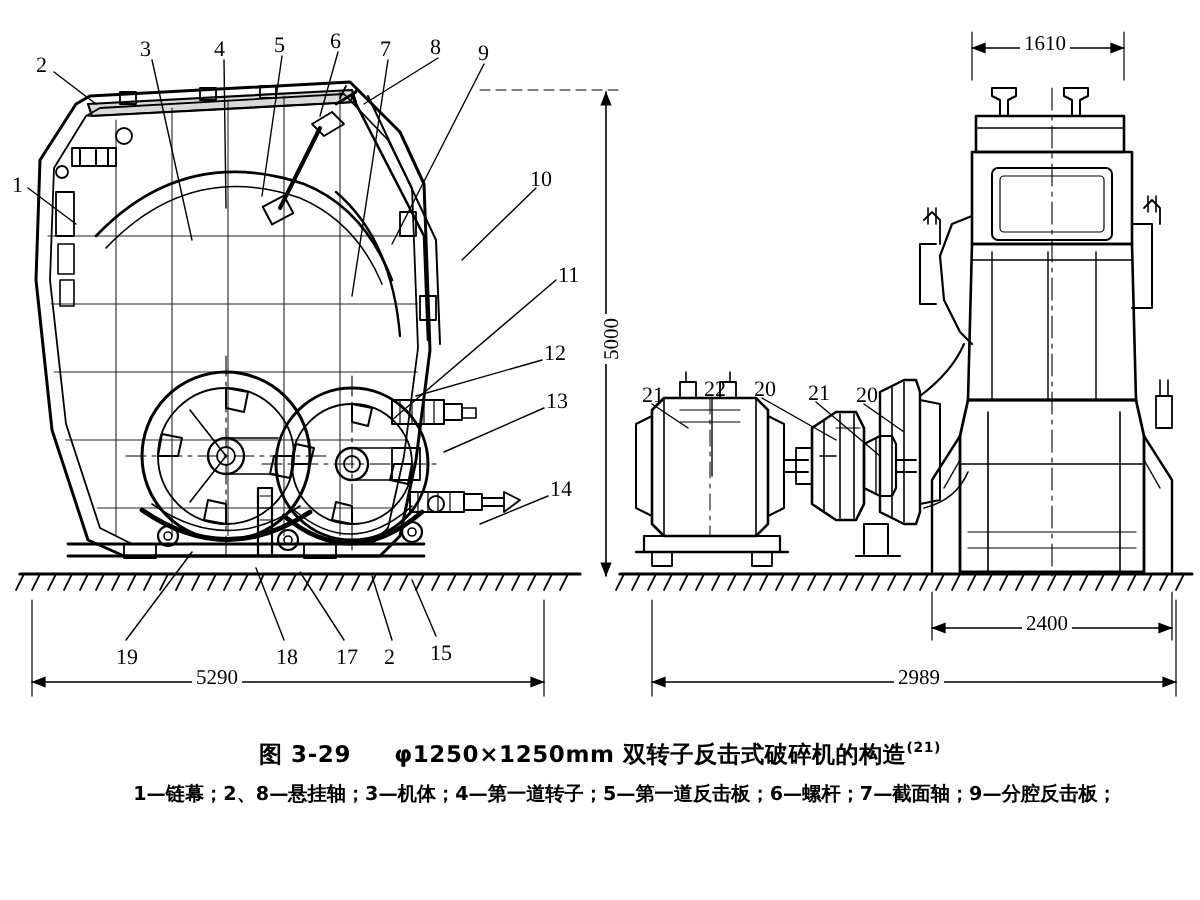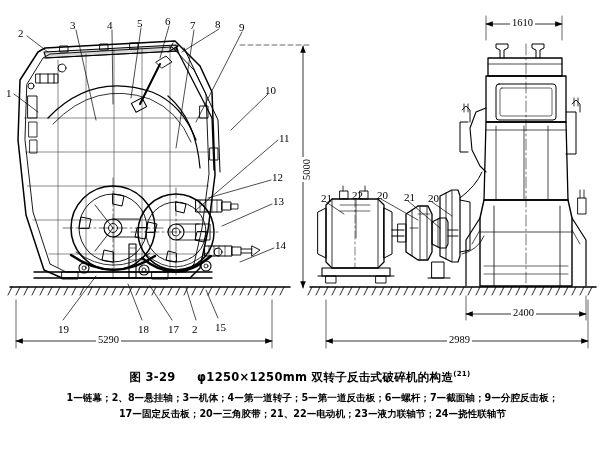--- a/index.html
+++ b/index.html
@@ -390,16 +390,15 @@
     <span class="dimtext" style="left:510px;top:17px">1610</span>
   </div>
 
   <div id="caption">
     <div class="cap-title">
       <span>图 3-29</span>
       &nbsp;&nbsp;&nbsp;
       <span>φ1250×1250mm 双转子反击式破碎机的构造</span><span class="sup">(21)</span>
     </div>
     <div class="cap-line">1—链幕；2、8—悬挂轴；3—机体；4—第一道转子；5—第一道反击板；6—螺杆；7—截面轴；9—分腔反击板；</div>
-    <div class="cap-line">17—固定反击板；20—三角胶带；21、22—电动机；23—液力联轴节；24—挠性联轴节</div>
   </div>
 
 </div>
 
 </body></html>

